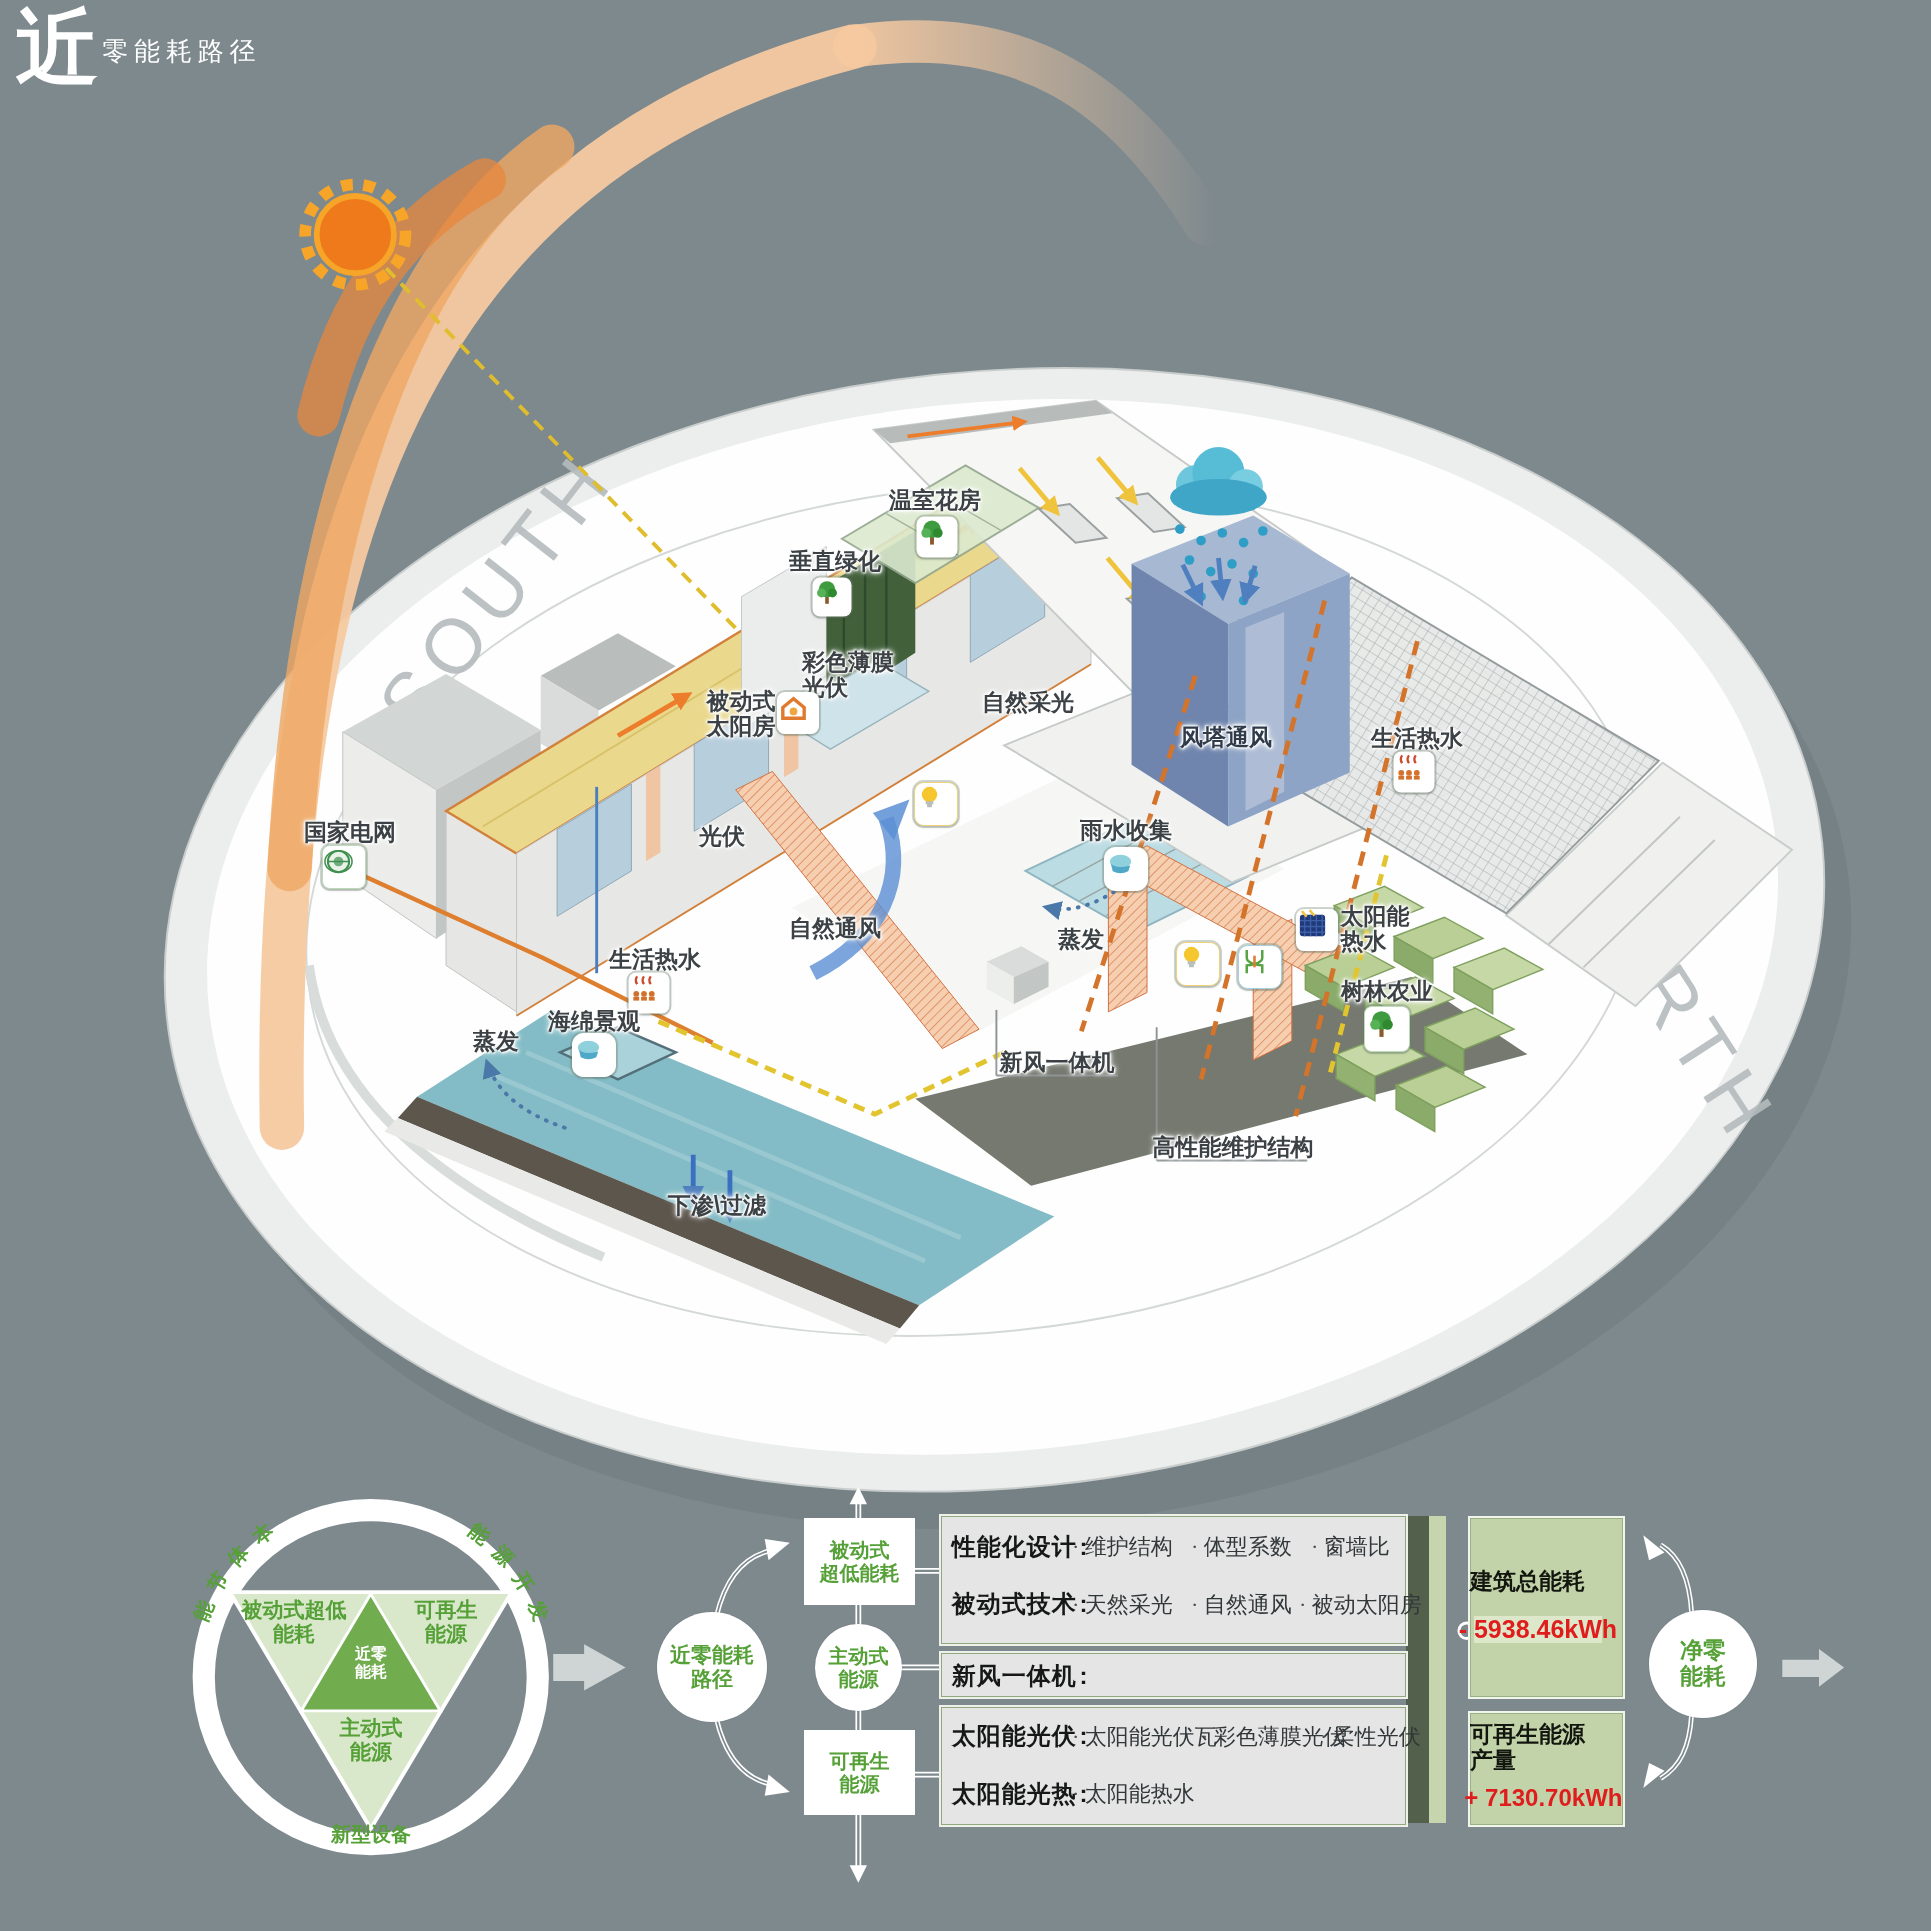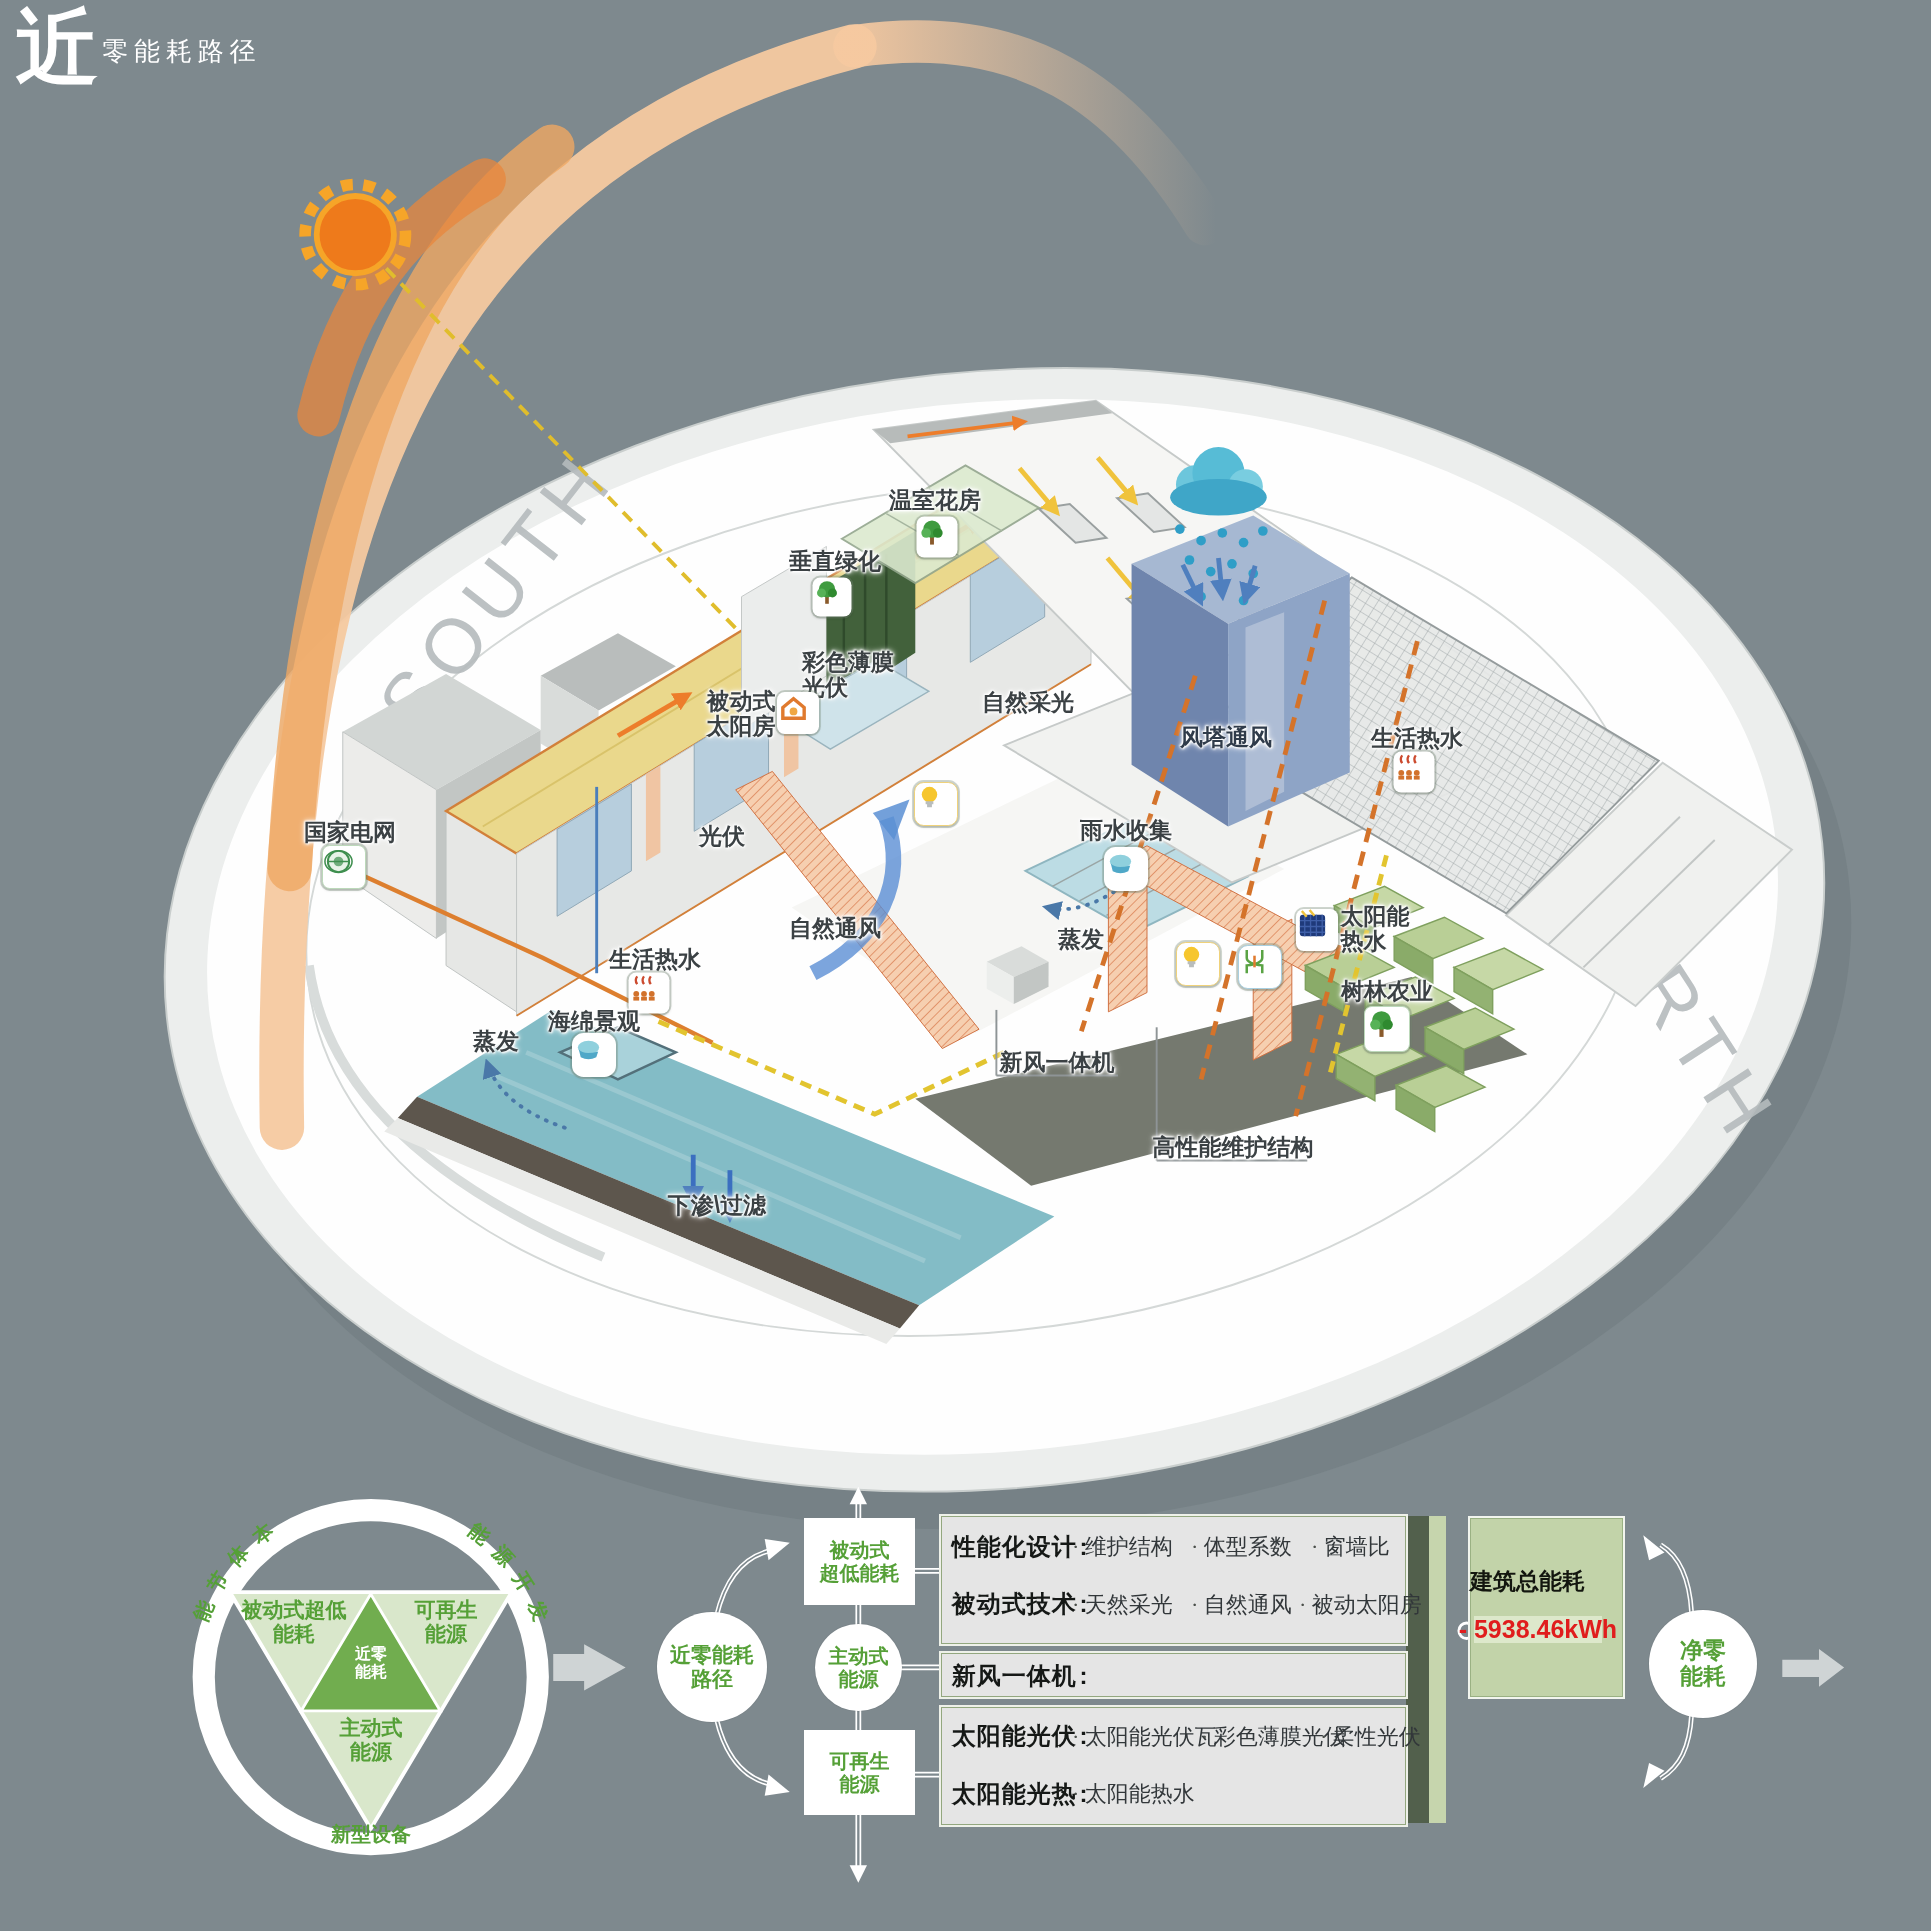--- a/index.html
+++ b/index.html
@@ -513,20 +513,29 @@
 
 <div class="darkbar" style="left:1406px;top:1516px;width:23px;height:307px"></div>
 <div class="litestrip" style="left:1429px;top:1516px;width:17.4px;height:307px"></div>
 
 <div class="outbox" style="left:1468px;top:1516px;width:153px;height:179px">
   <div class="outtitle" style="top:50px">建筑总能耗</div>
   <div class="valband" style="left:3.9px;top:98px;width:128px;height:27px">
     <span class="redval">- 5938.46kWh</span>
   </div>
 </div>
+<div class="outbox" style="left:1468px;top:1711px;width:153px;height:112px">
+  <div class="outtitle" style="top:7.7px">
+    <span>可再生能源</span><br>
+    <span>产量</span>
+  </div>
+  <div class="valband" style="left:3.9px;top:70px;width:139px;height:29px;background:transparent">
+    <span class="redval" style="font-size:24px">+ 7130.70kWh</span>
+  </div>
+</div>
 <div class="wcircle" style="left:1649px;top:1610px;width:108px;height:108px">
   <div class="gtxt" style="font-size:23px">
     <span>净零</span><br>
     <span>能耗</span>
   </div>
 </div>
 
 <span class="arc-char" style="left: 263px; top: 1534px; transform: translate(-50%, -50%) rotate(-37deg);">本</span>
     <span class="arc-char" style="left: 238px; top: 1556px; transform: translate(-50%, -50%) rotate(-47.5deg);">体</span>
     <span class="arc-char" style="left: 218px; top: 1582px; transform: translate(-50%, -50%) rotate(-58deg);">节</span>

